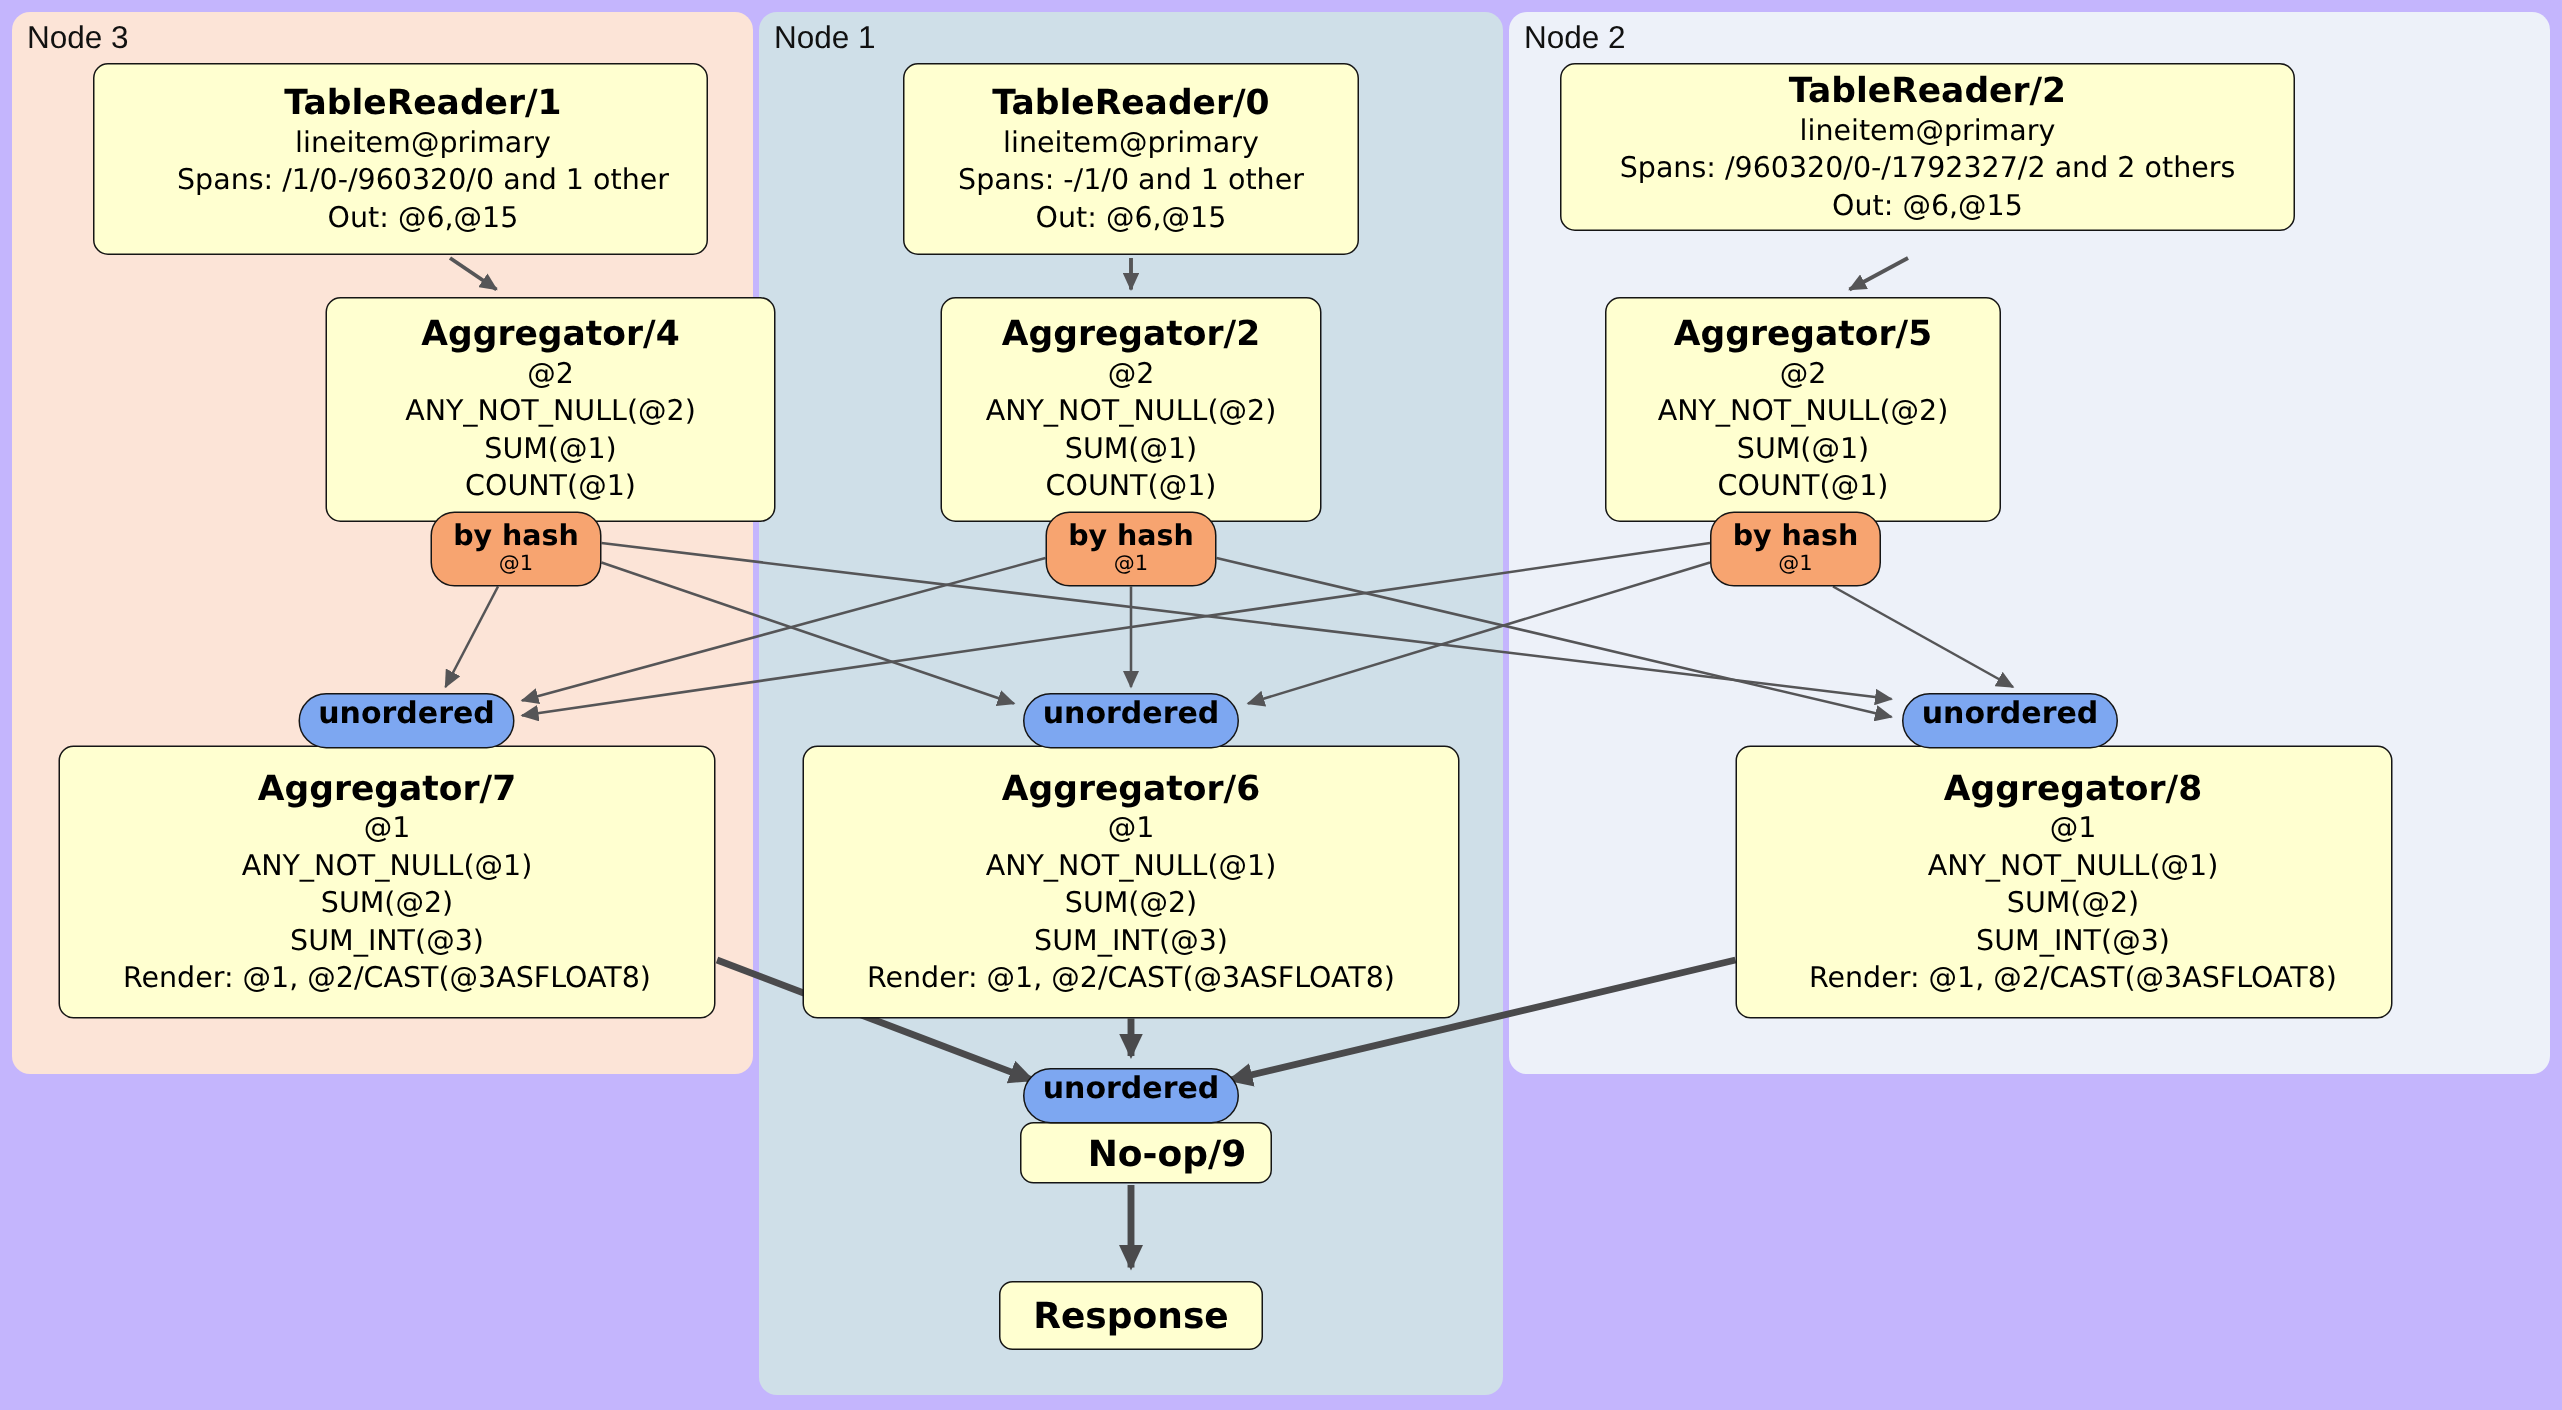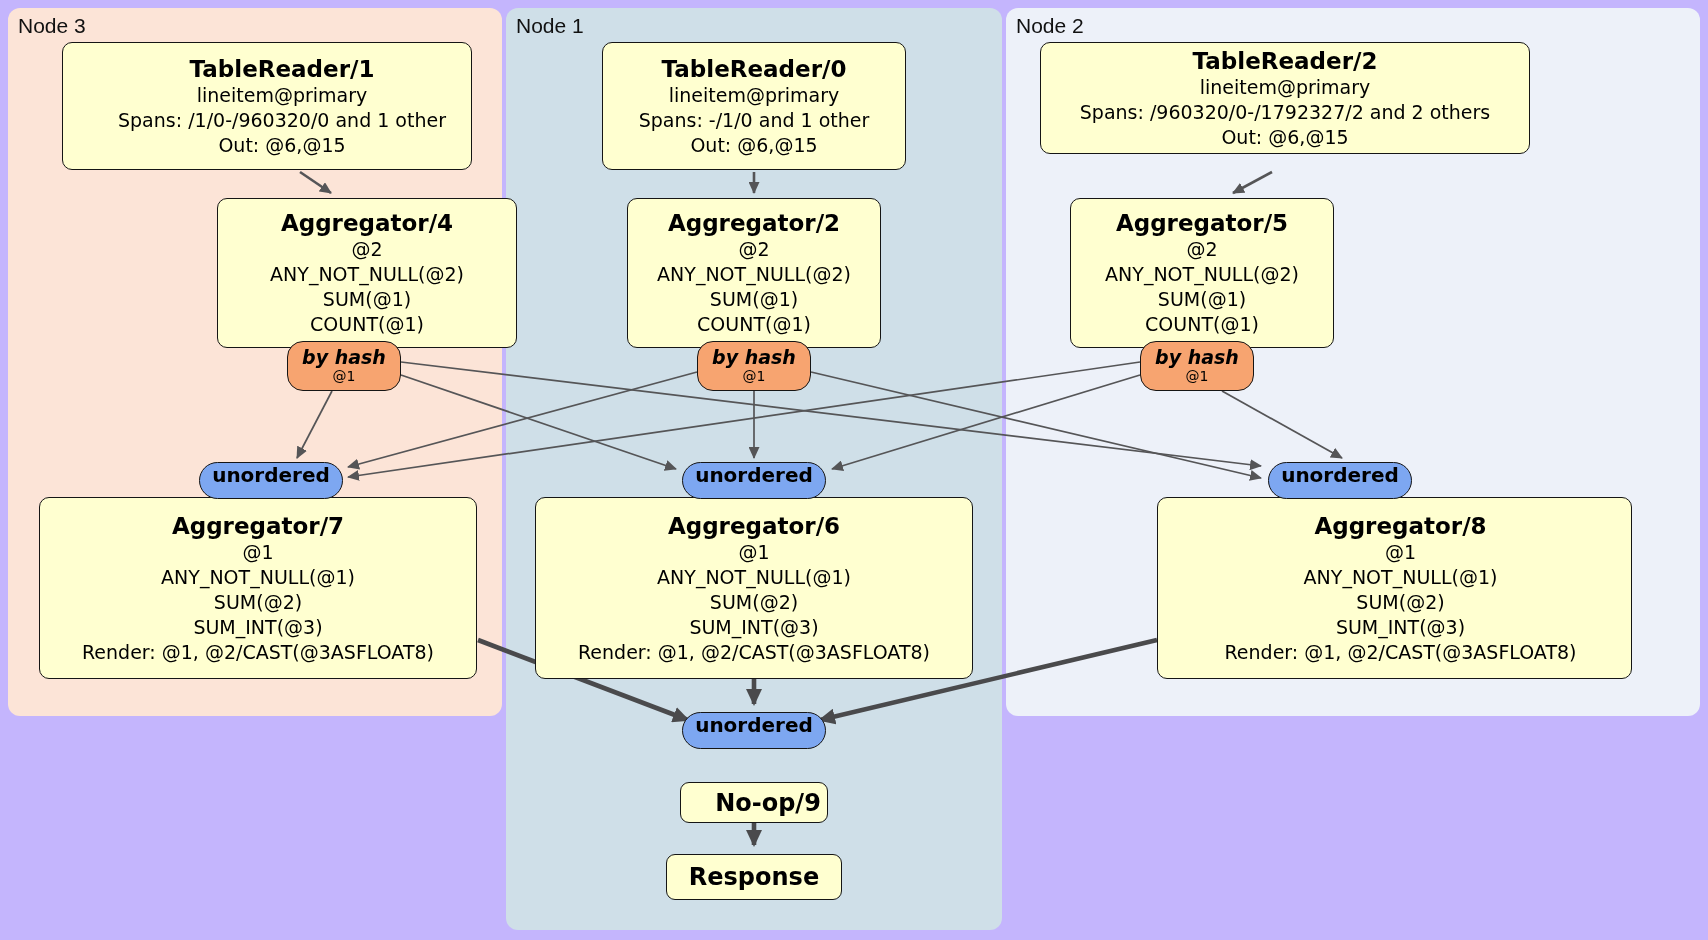--- a/index.html
+++ b/index.html
@@ -56,21 +56,21 @@
     position:absolute;
     z-index:4;
     box-sizing:border-box;
     background:var(--router-fill);
     border:1.6px solid var(--border);
     border-radius:16px;
     display:flex;flex-direction:column;
     justify-content:center;align-items:center;
     text-align:center;white-space:nowrap;
   }
-  .router .t{font-weight:bold;font-size:19px;line-height:21px;font-style:italic;}
+  .router .t{font-weight:bold;font-size:19px;line-height:21px;}
   .router .s{font-size:14px;line-height:17px;}
   .sync{
     position:absolute;
     z-index:4;
     box-sizing:border-box;
     background:var(--sync-fill);
     border:1.6px solid var(--border);
     border-radius:19px;
     display:flex;justify-content:center;align-items:flex-start;
     font-weight:bold;font-size:20px;
@@ -187,21 +187,21 @@
     <div class="t">Aggregator/6</div>
     <div class="l">@1</div>
     <div class="l">ANY_NOT_NULL(@1)</div>
     <div class="l">SUM(@2)</div>
     <div class="l">SUM_INT(@3)</div>
     <div class="l">Render: @1, @2/CAST(@3ASFLOAT8)</div>
   </div>
   <div class="sync" style="left:682px;top:712px;width:144px;height:37px;z-index:5;">
     <span>unordered</span>
   </div>
-  <div class="small-box" style="left:680px;top:782px;width:148px;height:41px;padding-left:28px;">
+  <div class="small-box" style="left:680px;top:748px;width:168px;height:41px;padding-left:28px;">
     <span>No-op/9</span>
   </div>
   <div class="small-box" style="left:666px;top:854px;width:176px;height:46px;">
     <span>Response</span>
   </div>
 
   <div class="pbox" style="left:1040px;top:42px;width:490px;height:112px;">
     <div class="t">TableReader/2</div>
     <div class="l">lineitem@primary</div>
     <div class="l">Spans: /960320/0-/1792327/2 and 2 others</div>
@@ -214,21 +214,21 @@
     <div class="l">SUM(@1)</div>
     <div class="l">COUNT(@1)</div>
   </div>
   <div class="router" style="left:1140px;top:341px;width:114px;height:50px;">
     <div class="t">by hash</div>
     <div class="s">@1</div>
   </div>
   <div class="sync" style="left:1268px;top:462px;width:144px;height:37px;">
     <span>unordered</span>
   </div>
-  <div class="pbox" style="left:1157px;top:497px;width:475px;height:182px;padding-left:12px;">
+  <div class="pbox" style="left:1157px;top:497px;width:438px;height:182px;padding-left:12px;">
     <div class="t">Aggregator/8</div>
     <div class="l">@1</div>
     <div class="l">ANY_NOT_NULL(@1)</div>
     <div class="l">SUM(@2)</div>
     <div class="l">SUM_INT(@3)</div>
     <div class="l">Render: @1, @2/CAST(@3ASFLOAT8)</div>
   </div>
 
 </div>
 

